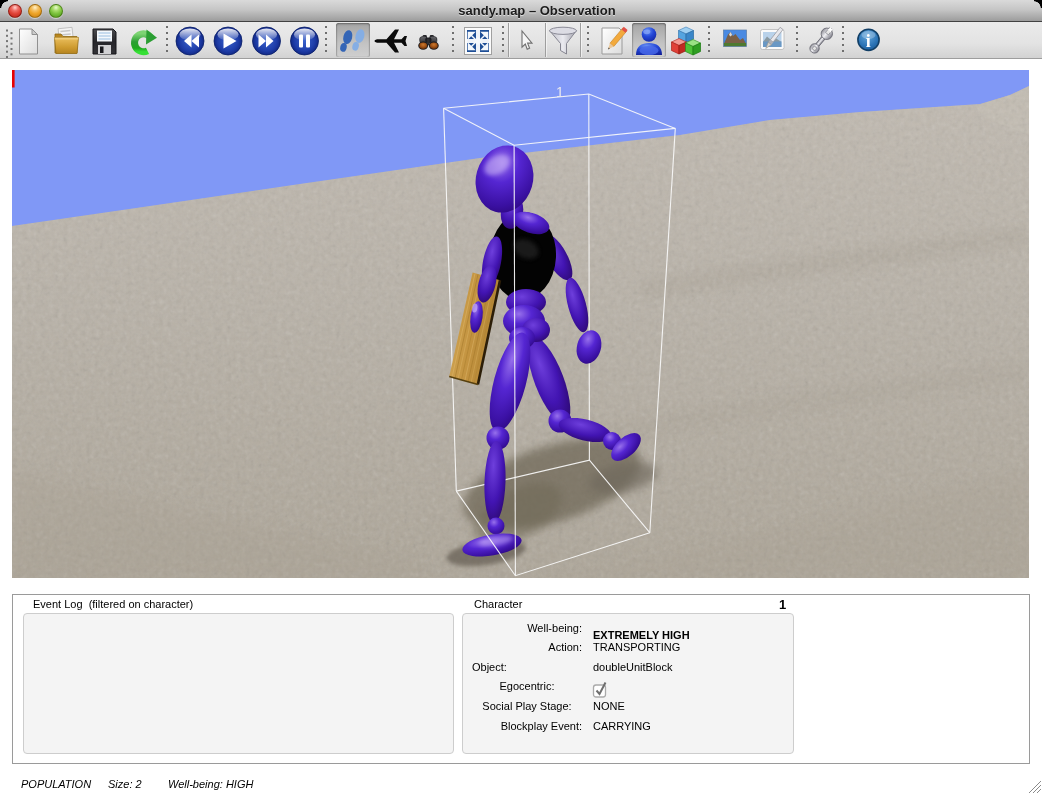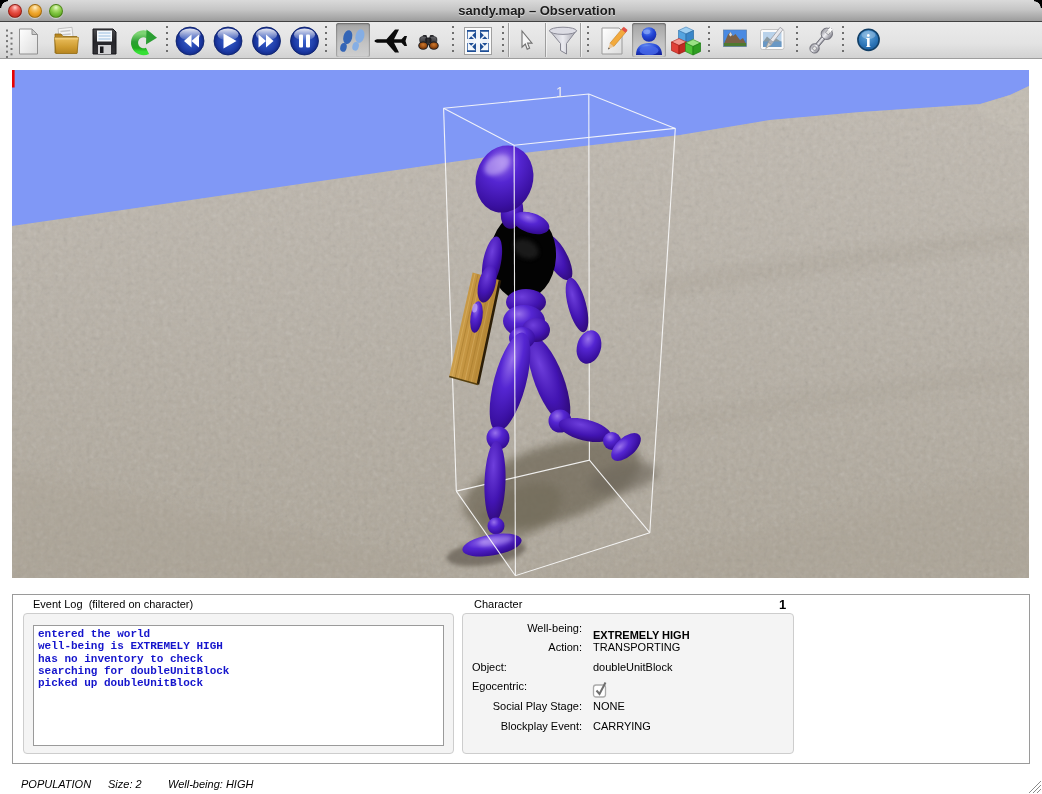--- a/index.html
+++ b/index.html
@@ -473,51 +473,44 @@
   <polyline points="443.6,108.2 514.1,145.3 675.3,128.4"></polyline>
   <polyline points="456.3,491.1 515.4,575.7 649.8,532.7"></polyline>
 </g>
 <text x="556" y="97" font-family="Liberation Sans, sans-serif" font-size="14" fill="#e9e9ef">1</text>
 <rect x="12" y="70" width="2.6" height="17.5" fill="#e80000"></rect>
 </svg>
 </div>
 <div class="panel">
   <div class="grouplabel" style="left:20px;top:3px;">Event Log&nbsp; (filtered on character)</div>
   <div class="groupbox" style="left:10px;top:18px;width:429px;height:139px;"></div>
-  <div class="logbox">
-    <div class="logtext">entered the world
-well-being is EXTREMELY HIGH
-has no inventory to check
-searching for doubleUnitBlock
-picked up doubleUnitBlock</div>
-  </div>
   <div class="grouplabel" style="left:461px;top:3px;">Character</div>
   <div class="grouplabel" style="left:766px;top:2px;font-size:13px;font-weight:bold;">1</div>
   <div class="groupbox" style="left:449px;top:18px;width:330px;height:139px;"></div>
   <div class="charrow" style="top:26.5px;">
       <span style="position:absolute;left:459px;width:110px;text-align:right;">Well-being:</span>
       <span style="position:absolute;left:580px;font-weight:bold;margin-top:7px;">EXTREMELY HIGH</span>
     </div>
   <div class="charrow" style="top:46px;">
       <span style="position:absolute;left:459px;width:110px;text-align:right;">Action:</span>
       <span style="position:absolute;left:580px;">TRANSPORTING</span>
     </div>
   <div class="charrow" style="top:65.5px;">
       <span style="position:absolute;left:459px;width:110px;text-align:left;">Object:</span>
       <span style="position:absolute;left:580px;">doubleUnitBlock</span>
     </div>
   <div class="charrow" style="top:85px;">
-      <span style="position:absolute;left:459px;width:110px;text-align:left;">Egocentric:</span>
+      <span style="position:absolute;left:459px;width:110px;text-align:center;">Egocentric:</span>
     </div>
   <svg style="position:absolute;left:579px;top:86px;" width="18" height="18" viewBox="0 0 18 18">
     <rect x="1.5" y="4" width="12" height="12" rx="2.5" fill="#ffffff" stroke="#aaaaaa" stroke-width="1.3"></rect>
     <path d="M4.5,9.5 L7.5,13 L13.5,1.5" fill="none" stroke="#6e6e6e" stroke-width="2"></path>
   </svg>
   <div class="charrow" style="top:105px;">
-      <span style="position:absolute;left:459px;width:110px;text-align:right;">Social Play Stage:</span>
+      <span style="position:absolute;left:459px;width:110px;text-align:center;">Social Play Stage:</span>
       <span style="position:absolute;left:580px;">NONE</span>
     </div>
   <div class="charrow" style="top:124.5px;">
       <span style="position:absolute;left:459px;width:110px;text-align:right;">Blockplay Event:</span>
       <span style="position:absolute;left:580px;">CARRYING</span>
     </div>
 </div>
 <div class="status" style="left:21px;">POPULATION</div>
 <div class="status" style="left:108px;">Size: 2</div>
 <div class="status" style="left:168px;">Well-being: HIGH</div>

